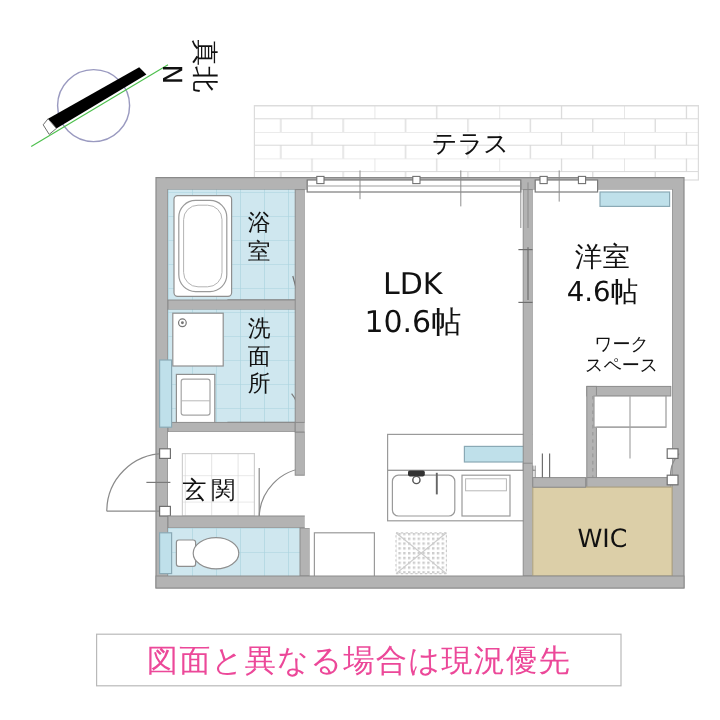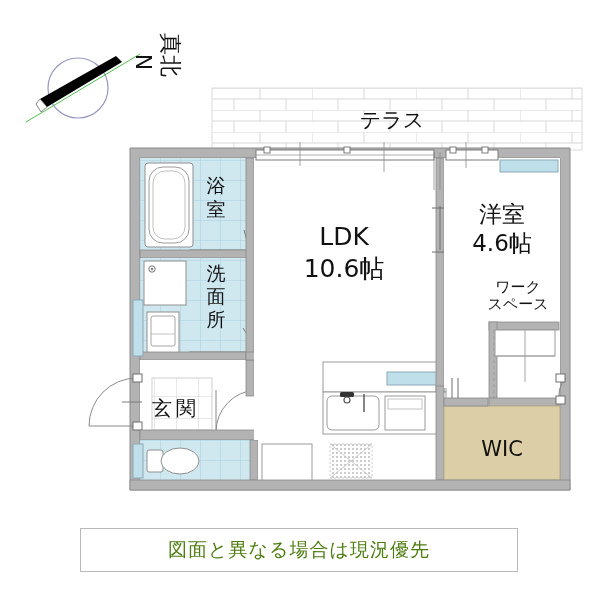--- a/index.html
+++ b/index.html
@@ -47,22 +47,22 @@
   .caption-text {
     position: absolute;
     left: 0;
     top: 0;
     width: 100%;
     height: 100%;
     display: flex;
     align-items: center;
     justify-content: center;
     font-family: "DejaVu Sans", sans-serif;
-    font-size: 19px;
-    color: #4d7c0f;
+    font-size: 26px;
+    color: #ec4899;
     letter-spacing: 1px;
     white-space: nowrap;
   }
   .compass-text {
     font-family: "DejaVu Sans", sans-serif;
   }
 </style>
 </head>
 <body>
 

